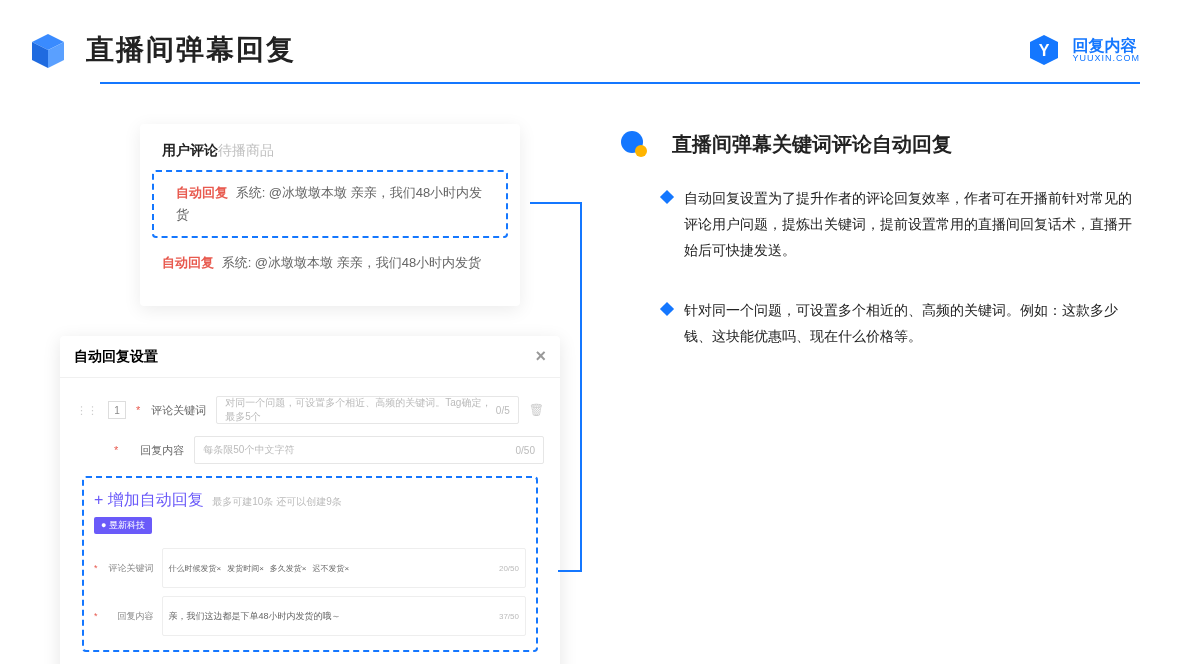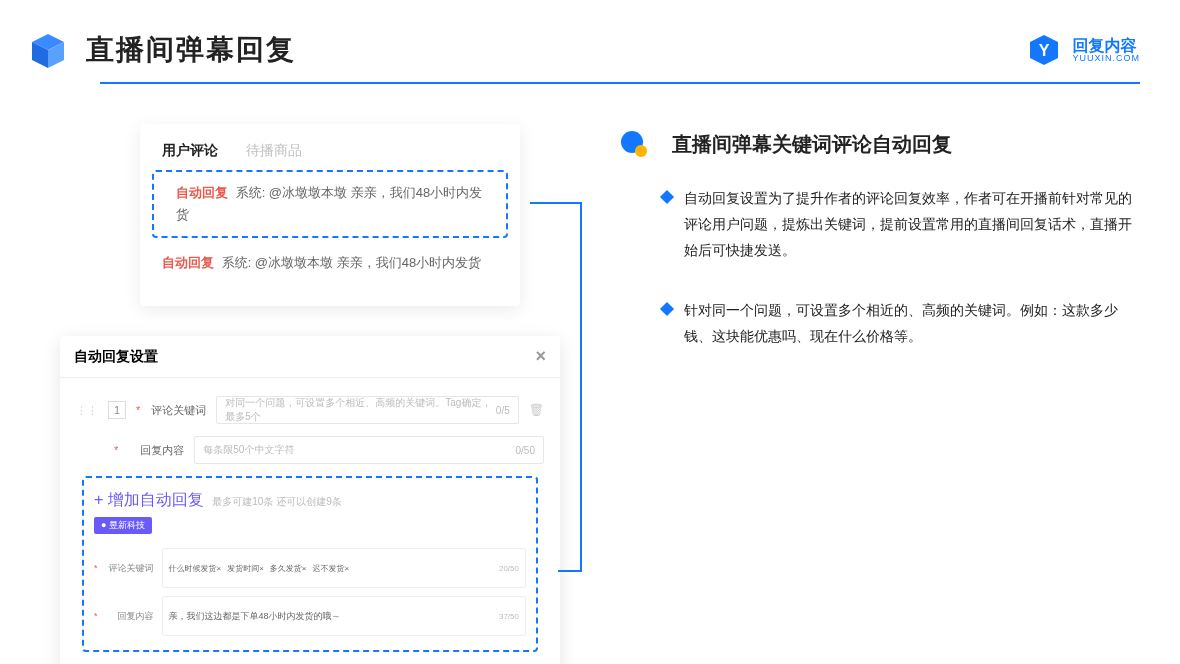--- a/index.html
+++ b/index.html
@@ -10,21 +10,21 @@
   .page-title { font-size: 28px; font-weight: 600; color: #222; letter-spacing: 2px; }
   .logo-right { display: flex; align-items: center; gap: 10px; }
   .logo-icon { width: 36px; height: 36px; }
   .logo-text { display: flex; flex-direction: column; line-height: 1; }
   .logo-cn { font-size: 16px; font-weight: 700; color: #1477ff; }
   .logo-en { font-size: 9px; color: #1477ff; letter-spacing: 1px; }
   .hr { height: 2px; background: #1477ff; margin: 0 40px 0 100px; }
   .content { display: flex; padding: 40px 40px 0 60px; gap: 40px; position: relative; }
   .left { flex: 0 0 520px; position: relative; height: 480px; }
   .card-comments { position: absolute; left: 80px; top: 0; width: 380px; background: #fff; box-shadow: 0 4px 18px rgba(0,0,0,.08); border-radius: 4px; padding: 18px 0 22px; }
-  .tabs { display: flex; gap: 28px; padding: 0 22px 6px; font-size: 14px; }
+  .tabs { display: flex; padding: 0 22px 6px; font-size: 14px; }
   .tab-active { font-weight: 700; color: #222; }
   .tab-inactive { color: #c0c0c0; }
   .comment-row { padding: 10px 22px; font-size: 13px; color: #555; line-height: 1.7; }
   .comment-row .tag { color: #e85a4f; font-weight: 600; margin-right: 4px; }
   .comment-row .sys { color: #666; }
   .highlight-box { border: 2.5px dashed #1477ff; border-radius: 4px; margin: 4px 12px; }
   .card-settings { position: absolute; left: 0; top: 212px; width: 500px; background: #fff; box-shadow: 0 4px 18px rgba(0,0,0,.10); border-radius: 4px; padding: 0 0 24px; }
   .settings-header { display: flex; justify-content: space-between; align-items: center; padding: 10px 14px; border-bottom: 1px solid #f0f0f0; font-size: 14px; font-weight: 600; }
   .close-x { color: #999; font-size: 18px; cursor: pointer; }
   .settings-body { padding: 18px 16px 8px; }

